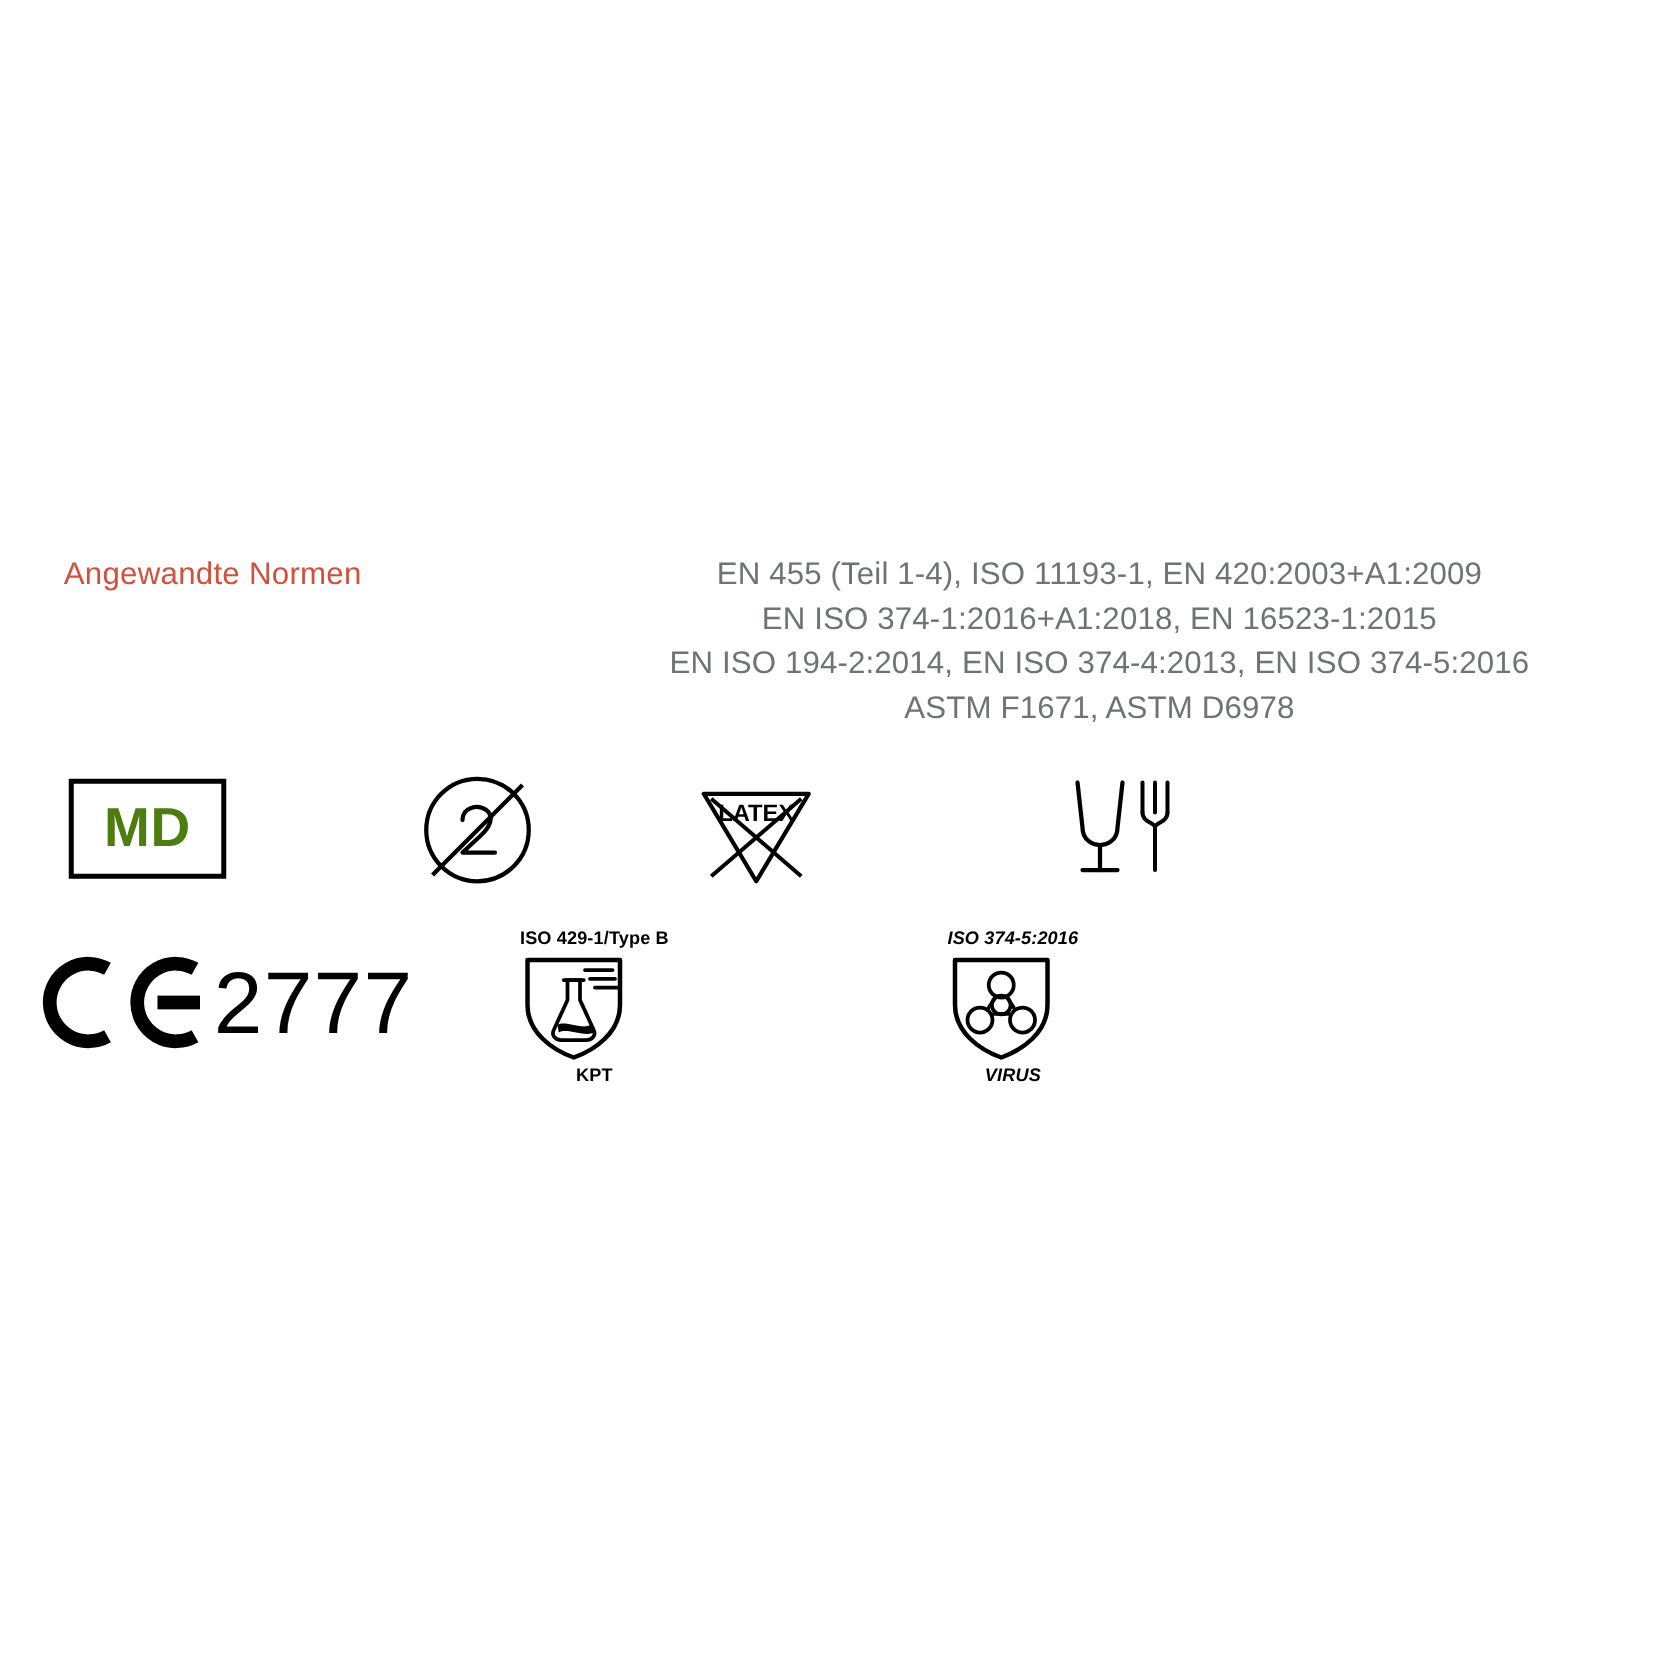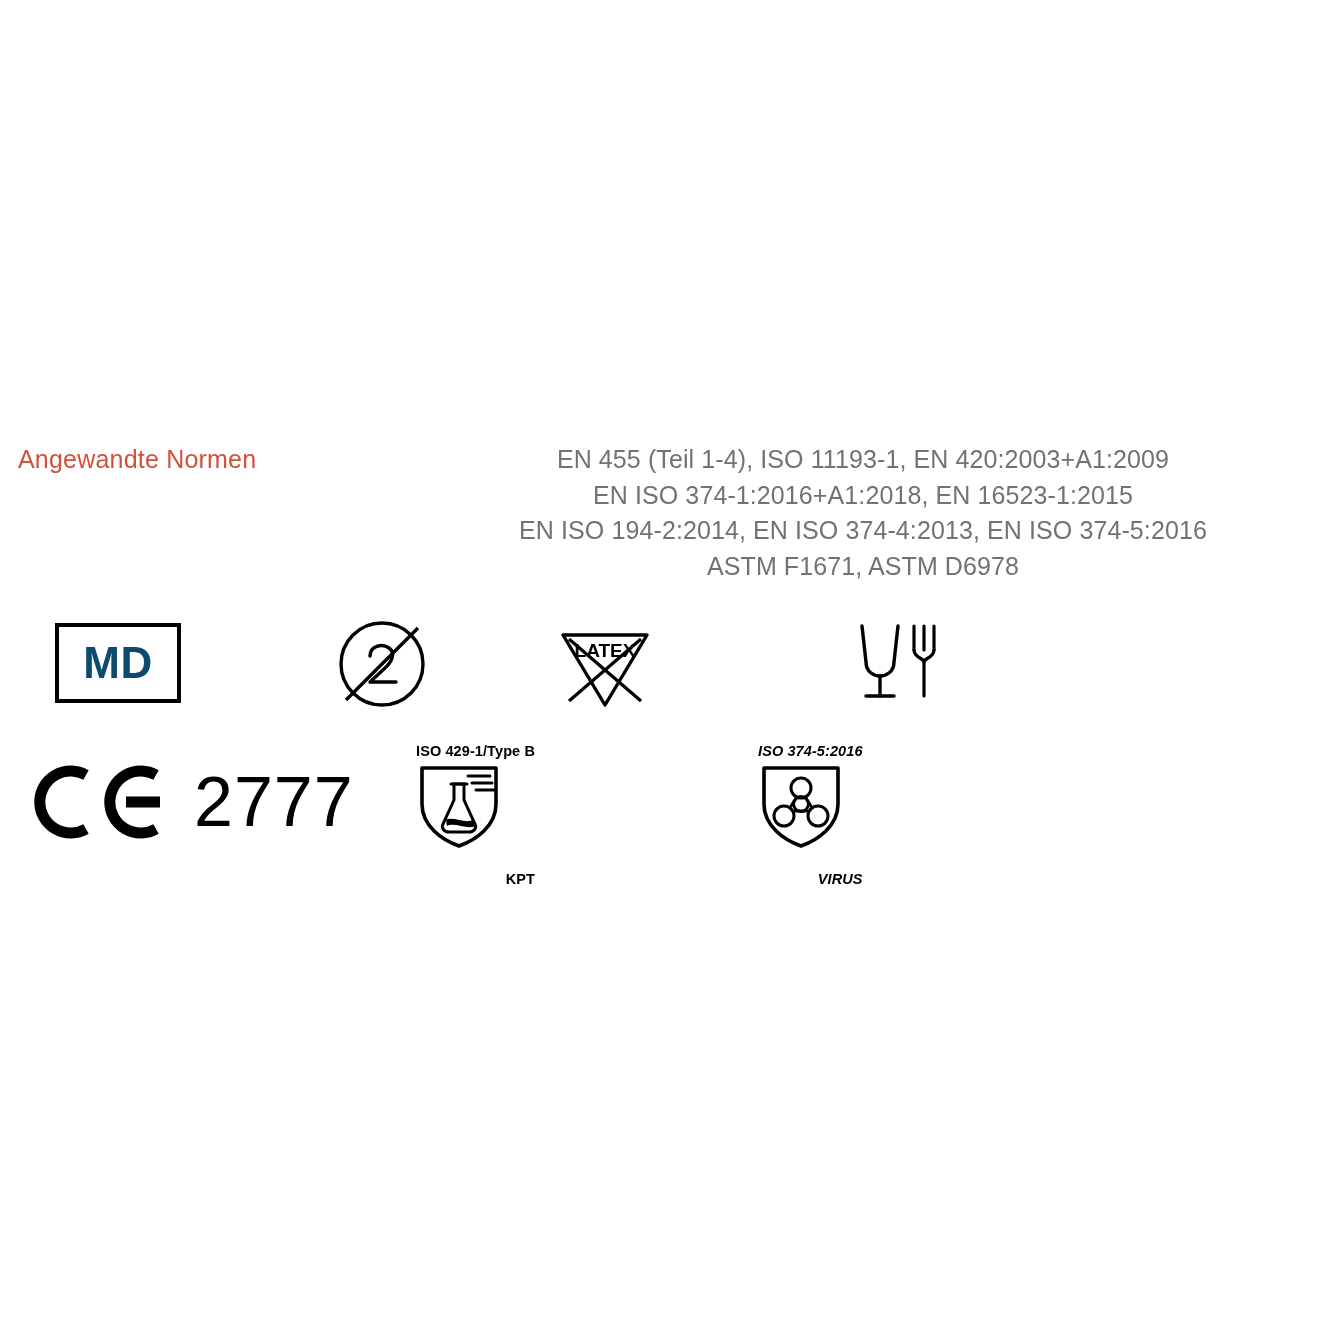--- a/index.html
+++ b/index.html
@@ -42,20 +42,21 @@
   }
 
   .label-col {
     width: 390px;
     flex: 0 0 390px;
     color: #d0513c;
     font-size: 25px;
     line-height: 34px;
     letter-spacing: 0.2px;
     font-weight: 400;
+    margin-left: 33px;
   }
 
   .value-col {
     flex: 1 1 auto;
     color: #6f7276;
     font-size: 25px;
     line-height: 35.5px;
     font-weight: 400;
     letter-spacing: 0.1px;
     text-align: center;
@@ -91,49 +92,49 @@
   .picto-caption {
     font-family: "Liberation Sans", sans-serif;
     font-weight: bold;
     font-size: 14.5px;
     color: #000;
     text-align: center;
     letter-spacing: 0.1px;
     line-height: 16px;
   }
   .picto-caption.top { margin-bottom: 3px; }
-  .picto-caption.bottom { margin-top: 21px; text-align: right; }
+  .picto-caption.bottom { margin-top: 3px; }
 
   .md-box {
     border: 4px solid #000;
     width: 118px;
     height: 72px;
     display: flex;
     align-items: center;
     justify-content: center;
   }
   .md-text {
     font-family: "Liberation Sans", sans-serif;
     font-weight: bold;
     font-size: 44px;
     line-height: 44px;
-    color: #0c4a6e;
+    color: #4d7c0f;
     letter-spacing: 0.5px;
   }
 
   .ce-mark {
     display: flex;
     align-items: center;
   }
   .ce-number {
     font-family: "Liberation Sans", sans-serif;
     font-size: 70px;
     line-height: 70px;
     color: #000;
-    margin-left: 30px;
+    margin-left: 7px;
     letter-spacing: 1px;
     font-weight: 300;
   }
 </style>
 </head>
 <body>
 
 <div class="spec-sheet">
 
   <div class="row-standards">

